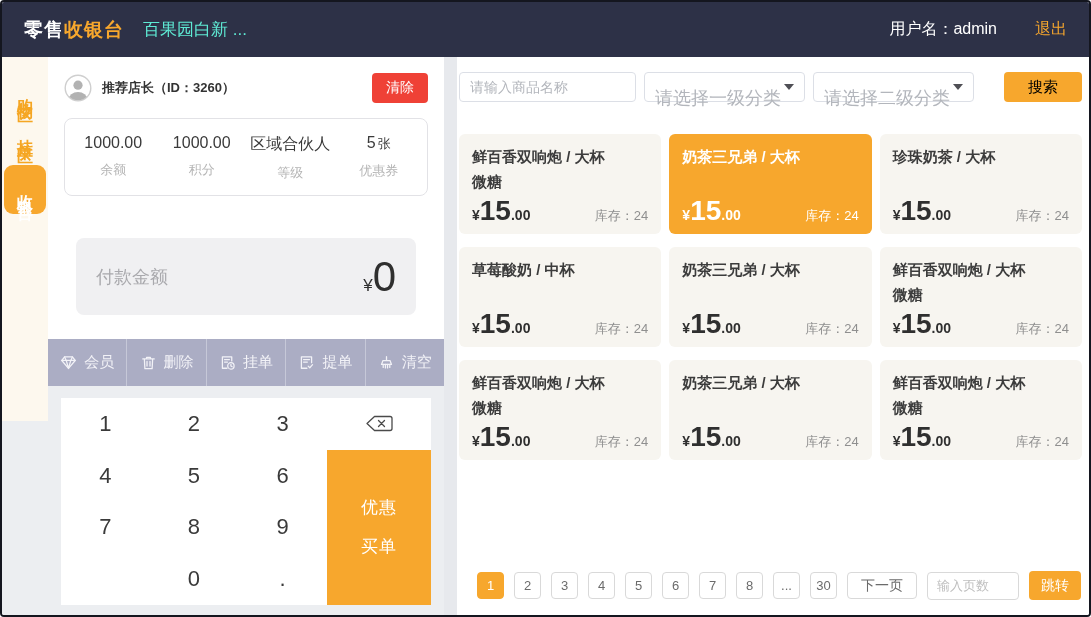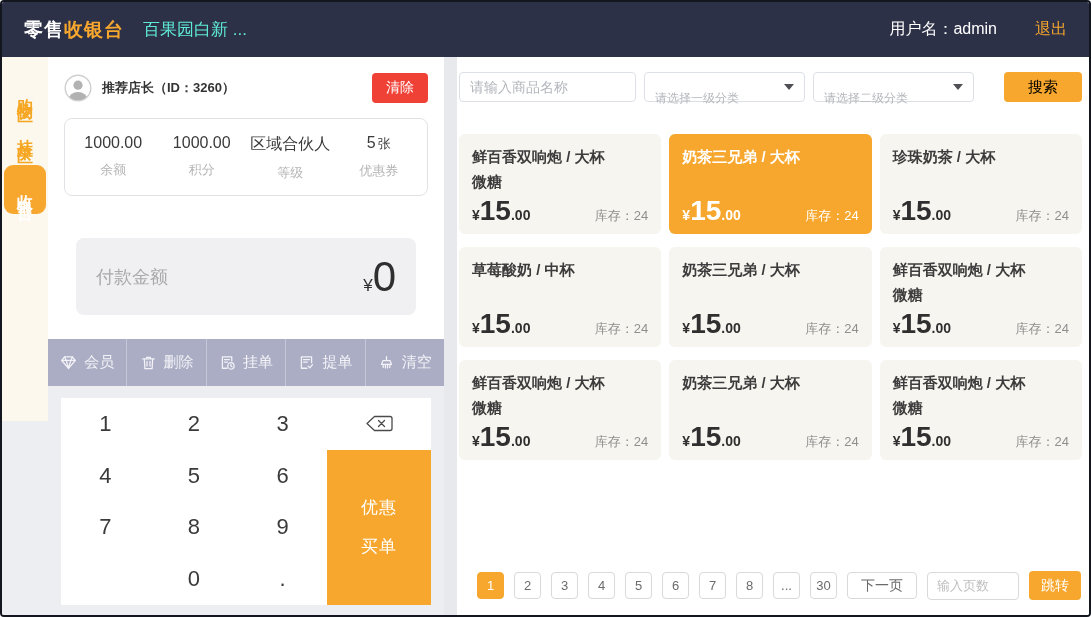--- a/index.html
+++ b/index.html
@@ -65,21 +65,21 @@
   .divider{width:13px;flex:0 0 auto;background:#e7e9ed;}
   
   .right-panel{flex:1;background:#fff;display:flex;flex-direction:column;
     padding:15px 7px 0 2px;min-width:0;gap:18px;}
   .search-row{display:flex;gap:8px;height:30px;flex:0 0 auto;align-items:center;}
   .search-input{width:177px;height:30px;border:1px solid #dcdfe6;border-radius:4px;
     padding:0 10px;font-size:14px;color:#555;font-family:inherit;}
   .search-input::placeholder{color:#b3b6bc;}
   .select-box{width:161px;height:30px;border:1px solid #dcdfe6;border-radius:4px;
     display:flex;align-items:center;padding:0 10px;cursor:pointer;background:#fff;}
-  .select-label{font-size:12px;color:#b3b6bc;margin-top:22px;}
+  .select-label{font-size:18px;color:#b3b6bc;margin-top:22px;}
   .select-arrow{margin-left:auto;width:0;height:0;border-left:5px solid transparent;
     border-right:5px solid transparent;border-top:6px solid #4f4f55;}
   .search-btn{margin-left:auto;width:78px;height:30px;background:#f7a72d;border:none;
     border-radius:4px;color:#000000;font-size:15px;cursor:pointer;font-family:inherit;}
   .product-grid{margin-top:14px;display:grid;grid-template-columns:repeat(3,1fr);
     gap:13px 8px;flex:0 0 auto;}
   .product-card{background:#f7f5f0;border-radius:6px;height:100px;padding:11px 13px;
     position:relative;cursor:pointer;}
   .product-card.selected{background:#f7a72d;}
   .product-name{font-size:15px;font-weight:bold;color:#3c3c3c;line-height:1.65;white-space:pre-line;}

